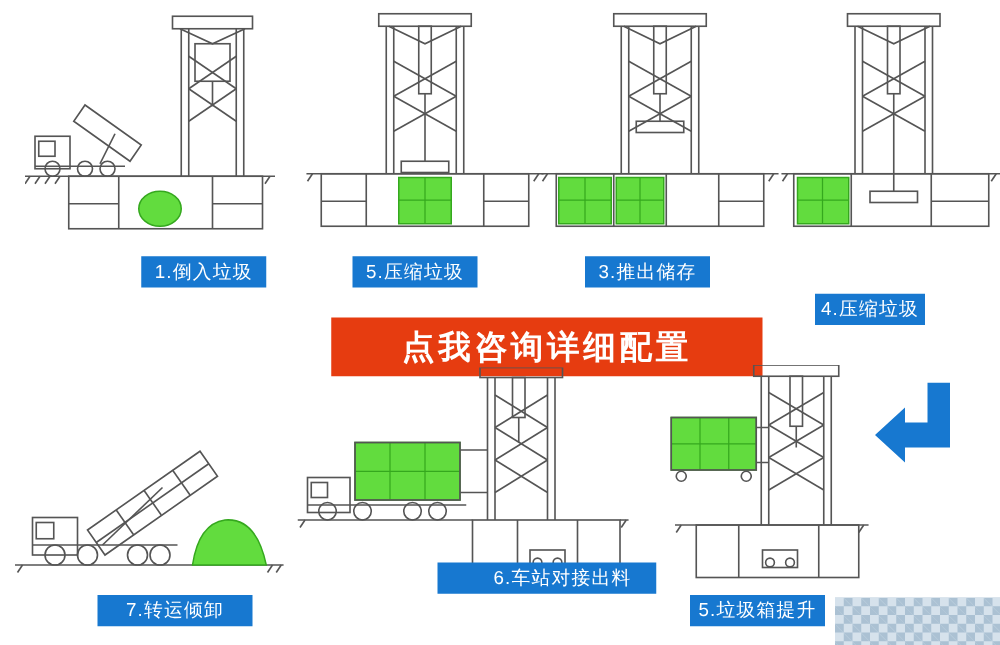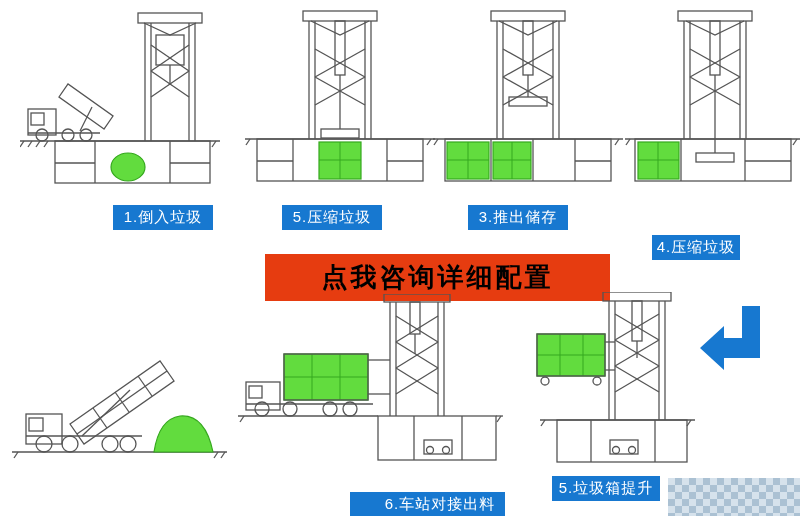--- a/index.html
+++ b/index.html
@@ -20,26 +20,26 @@
   .step-label {
     position:absolute; height:25px; background:#1778d0; color:#ffffff;
     font-size:15px; letter-spacing:1px;
     display:flex; align-items:center; justify-content:center;
   }
   #lbl1 { left:85px;  top:205px; width:100px;margin-left:28px; }
   #lbl2 { left:282px; top:205px; width:100px; }
   #lbl3 { left:468px; top:205px; width:100px; }
   #lbl4 { left:652px; top:199px; width:88px;margin-top:36px; }
   #lbl7 { left:78px;  top:476px; width:124px; }
-  #lbl6 { left:350px; top:492px; width:155px;padding-left:25px; }
+  #lbl6 { left:350px; top:450px; width:175px;padding-left:25px; }
   #lbl5 { left:552px; top:476px; width:108px; }
 
   .banner {
     position:absolute; left:265px; top:254px; width:345px; height:47px;
-    background:#e63c10; color:#000000; border:none; cursor:pointer;
+    background:#e63c10; color:#ffffff; border:none; cursor:pointer;
     font-family:"Liberation Sans", sans-serif;
     font-size:26px; font-weight:bold; letter-spacing:3px;
     display:flex; align-items:center; justify-content:center;
   }
 
   .arrow { left:700px; top:306px; width:62px; height:76px; }
 
   .watermark {
     position:absolute; left:668px; top:478px; width:132px; height:38px;
     background-color:#cfdde9;
@@ -333,18 +333,19 @@
       </g>
     </svg>
   </div>
 
   <div class="fig arrow">
     <svg viewBox="0 0 62 76">
       <polygon points="60,0 60,52 24,52 24,64 0,42 24,20 24,32 42,32 42,0" fill="#1778d0"></polygon>
     </svg>
   </div>
 
+  <div class="step-label" id="lbl7">7.转运倾卸</div>
   <div class="step-label" id="lbl6">6.车站对接出料</div>
   <div class="step-label" id="lbl5">5.垃圾箱提升</div>
 
   <div class="watermark"></div>
 
 </div>
 
 </body></html>

